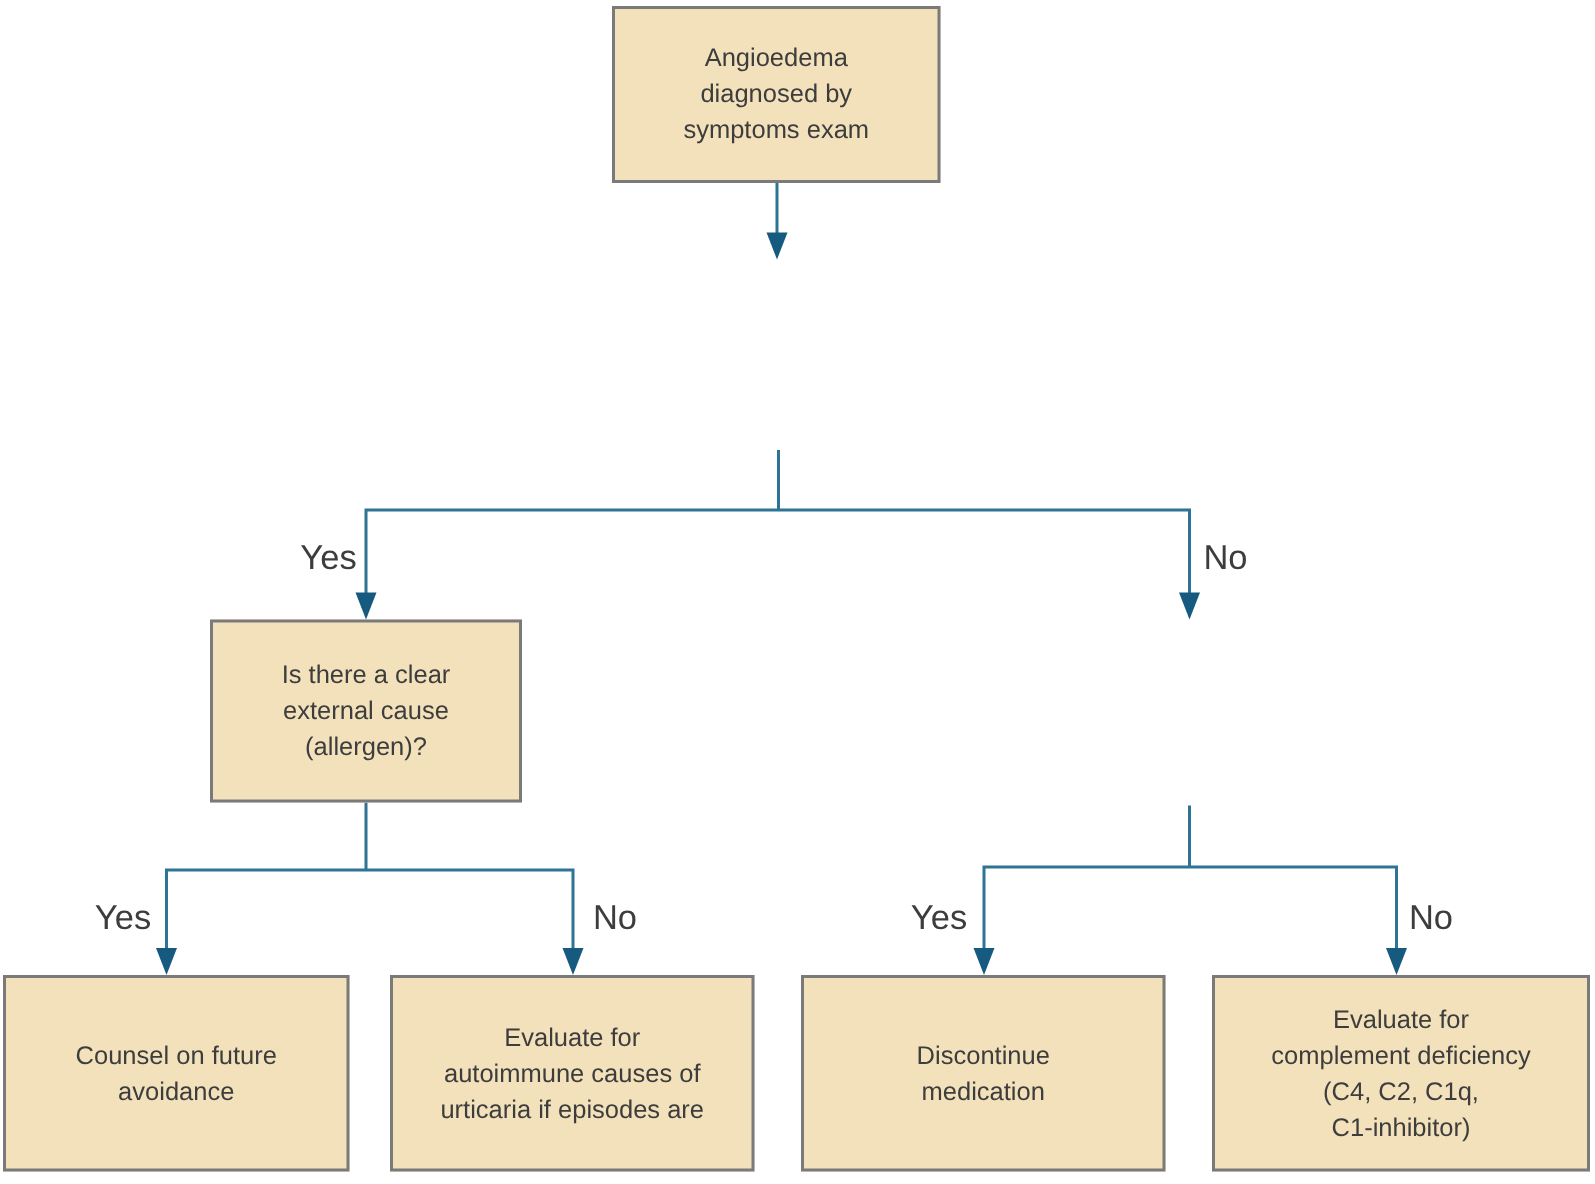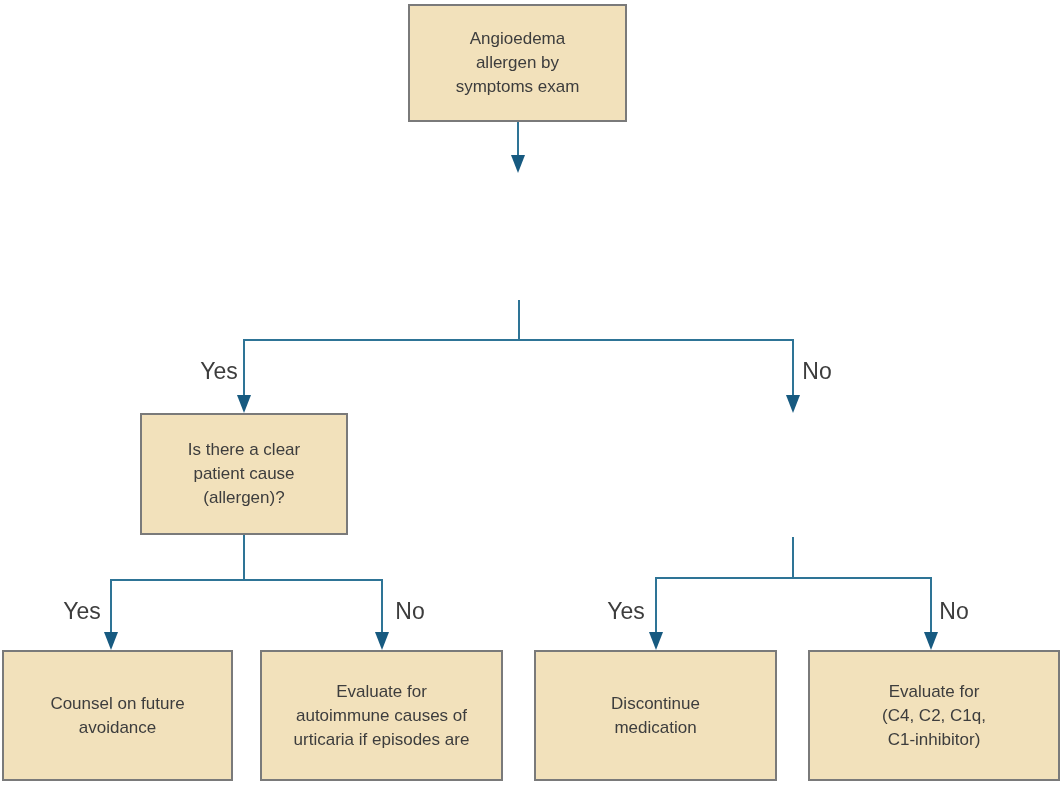--- a/index.html
+++ b/index.html
@@ -63,28 +63,28 @@
     <path stroke="none" d="M104 632 H118 L111 650 Z" fill="#175a80"></path>
     <path stroke="none" d="M375 632 H389 L382 650 Z" fill="#175a80"></path>
 
     <path fill="none" stroke-width="2" d="M793 537 V578 M656 578 H931 M656 577 V634 M931 577 V634" stroke="#2e7496"></path>
     <path stroke="none" d="M649 632 H663 L656 650 Z" fill="#175a80"></path>
     <path stroke="none" d="M924 632 H938 L931 650 Z" fill="#175a80"></path>
   </svg>
 
   <div class="node" style="left:408px;top:4px;width:219px;height:118px">
     <div>Angioedema</div>
-    <div>allergen by</div>
+    <div>diagnosed by</div>
     <div>symptoms exam</div>
   </div>
 
 
   <div class="node" style="left:140px;top:413px;width:208px;height:122px">
     <div>Is there a clear</div>
-    <div>patient cause</div>
+    <div>external cause</div>
     <div>(allergen)?</div>
   </div>
 
 
   <div class="node" style="left:2px;top:650px;width:231px;height:131px">
     <div>Counsel on future</div>
     <div>avoidance</div>
   </div>
 
   <div class="node" style="left:260px;top:650px;width:243px;height:131px">
@@ -93,20 +93,21 @@
     <div>urticaria if episodes are</div>
   </div>
 
   <div class="node" style="left:534px;top:650px;width:243px;height:131px">
     <div>Discontinue</div>
     <div>medication</div>
   </div>
 
   <div class="node" style="left:808px;top:650px;width:252px;height:131px">
     <div>Evaluate for</div>
+    <div>complement deficiency</div>
     <div>(C4, C2, C1q,</div>
     <div>C1-inhibitor)</div>
   </div>
 
   <div class="edge-label" style="left:219px;top:371px">Yes</div>
   <div class="edge-label" style="left:817px;top:371px">No</div>
   <div class="edge-label" style="left:82px;top:611px">Yes</div>
   <div class="edge-label" style="left:410px;top:611px">No</div>
   <div class="edge-label" style="left:626px;top:611px">Yes</div>
   <div class="edge-label" style="left:954px;top:611px">No</div>

